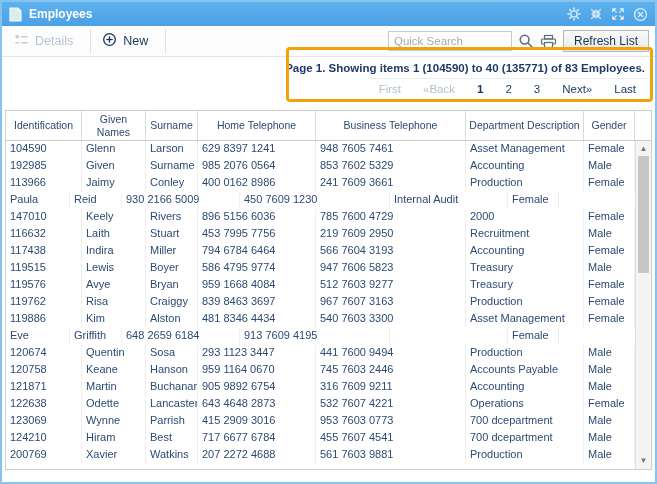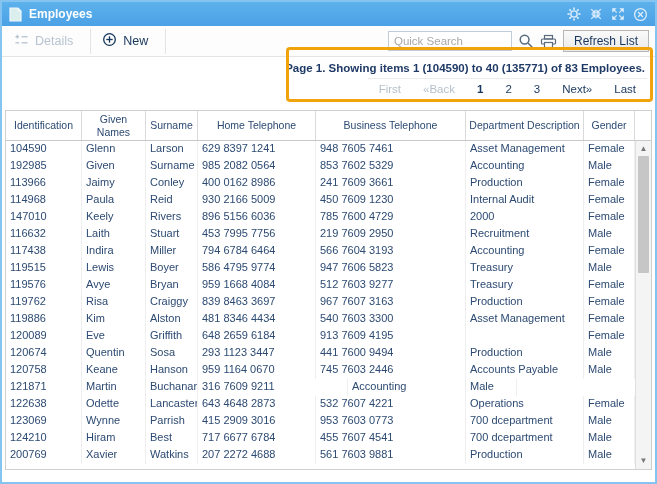--- a/index.html
+++ b/index.html
@@ -215,36 +215,35 @@
           <div class="g-cell" style="width: 52px;">Larson</div>
           <div class="g-cell" style="width: 118px;">629 8397 1241</div>
           <div class="g-cell" style="width: 150px;">948 7605 7461</div>
           <div class="g-cell" style="width: 118px;">Asset Management</div>
           <div class="g-cell" style="width: 51px;">Female</div>
         </div>
         <div class="grid-row">
           <div class="g-cell" style="width: 76px;">192985</div>
           <div class="g-cell" style="width: 64px;">Given</div>
           <div class="g-cell" style="width: 52px;">Surname</div>
-          <div class="g-cell" style="width: 118px;">985 2082 0564</div>
+          <div class="g-cell" style="width: 118px;">985 2076 0564</div>
           <div class="g-cell" style="width: 150px;">853 7602 5329</div>
           <div class="g-cell" style="width: 118px;">Accounting</div>
           <div class="g-cell" style="width: 51px;">Male</div>
         </div>
         <div class="grid-row">
           <div class="g-cell" style="width: 76px;">113966</div>
           <div class="g-cell" style="width: 64px;">Jaimy</div>
           <div class="g-cell" style="width: 52px;">Conley</div>
           <div class="g-cell" style="width: 118px;">400 0162 8986</div>
           <div class="g-cell" style="width: 150px;">241 7609 3661</div>
           <div class="g-cell" style="width: 118px;">Production</div>
           <div class="g-cell" style="width: 51px;">Female</div>
         </div>
         <div class="grid-row">
-          <div class="g-cell" style="width: 76px;">114968</div>
           <div class="g-cell" style="width: 64px;">Paula</div>
           <div class="g-cell" style="width: 52px;">Reid</div>
           <div class="g-cell" style="width: 118px;">930 2166 5009</div>
           <div class="g-cell" style="width: 150px;">450 7609 1230</div>
           <div class="g-cell" style="width: 118px;">Internal Audit</div>
           <div class="g-cell" style="width: 51px;">Female</div>
         </div>
         <div class="grid-row">
           <div class="g-cell" style="width: 76px;">147010</div>
           <div class="g-cell" style="width: 64px;">Keely</div>
@@ -302,21 +301,20 @@
         <div class="grid-row">
           <div class="g-cell" style="width: 76px;">119886</div>
           <div class="g-cell" style="width: 64px;">Kim</div>
           <div class="g-cell" style="width: 52px;">Alston</div>
           <div class="g-cell" style="width: 118px;">481 8346 4434</div>
           <div class="g-cell" style="width: 150px;">540 7603 3300</div>
           <div class="g-cell" style="width: 118px;">Asset Management</div>
           <div class="g-cell" style="width: 51px;">Female</div>
         </div>
         <div class="grid-row">
-          <div class="g-cell" style="width: 76px;">120089</div>
           <div class="g-cell" style="width: 64px;">Eve</div>
           <div class="g-cell" style="width: 52px;">Griffith</div>
           <div class="g-cell" style="width: 118px;">648 2659 6184</div>
           <div class="g-cell" style="width: 150px;">913 7609 4195</div>
           <div class="g-cell" style="width: 118px;"></div>
           <div class="g-cell" style="width: 51px;">Female</div>
         </div>
         <div class="grid-row">
           <div class="g-cell" style="width: 76px;">120674</div>
           <div class="g-cell" style="width: 64px;">Quentin</div>
@@ -332,20 +330,21 @@
           <div class="g-cell" style="width: 52px;">Hanson</div>
           <div class="g-cell" style="width: 118px;">959 1164 0670</div>
           <div class="g-cell" style="width: 150px;">745 7603 2446</div>
           <div class="g-cell" style="width: 118px;">Accounts Payable</div>
           <div class="g-cell" style="width: 51px;">Male</div>
         </div>
         <div class="grid-row">
           <div class="g-cell" style="width: 76px;">121871</div>
           <div class="g-cell" style="width: 64px;">Martin</div>
           <div class="g-cell" style="width: 52px;">Buchanan</div>
+          <div class="g-cell" style="width: 118px;">905 9892 6754</div>
           <div class="g-cell" style="width: 150px;">316 7609 9211</div>
           <div class="g-cell" style="width: 118px;">Accounting</div>
           <div class="g-cell" style="width: 51px;">Male</div>
         </div>
         <div class="grid-row">
           <div class="g-cell" style="width: 76px;">122638</div>
           <div class="g-cell" style="width: 64px;">Odette</div>
           <div class="g-cell" style="width: 52px;">Lancaster</div>
           <div class="g-cell" style="width: 118px;">643 4648 2873</div>
           <div class="g-cell" style="width: 150px;">532 7607 4221</div>

